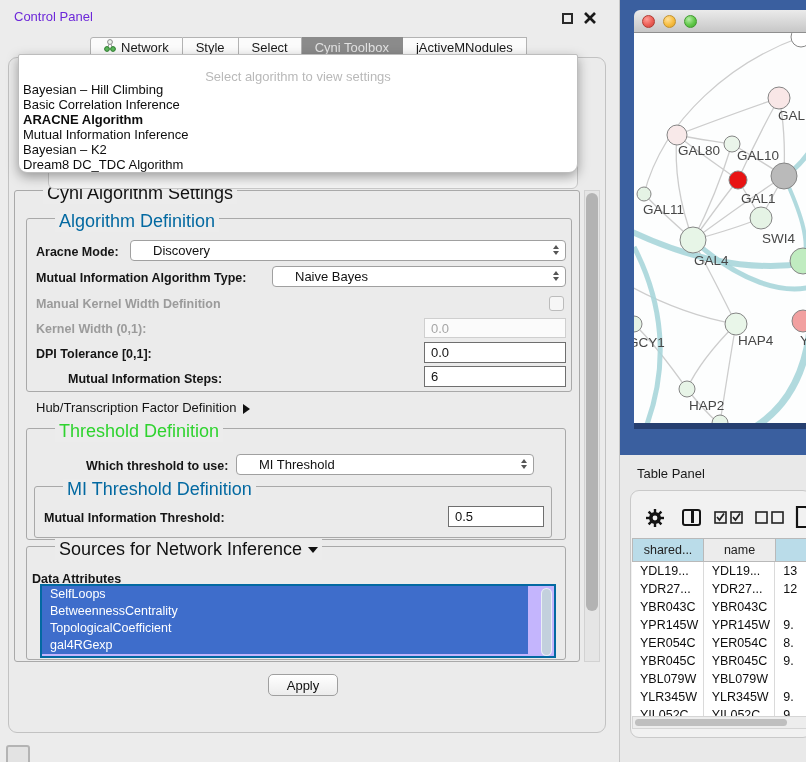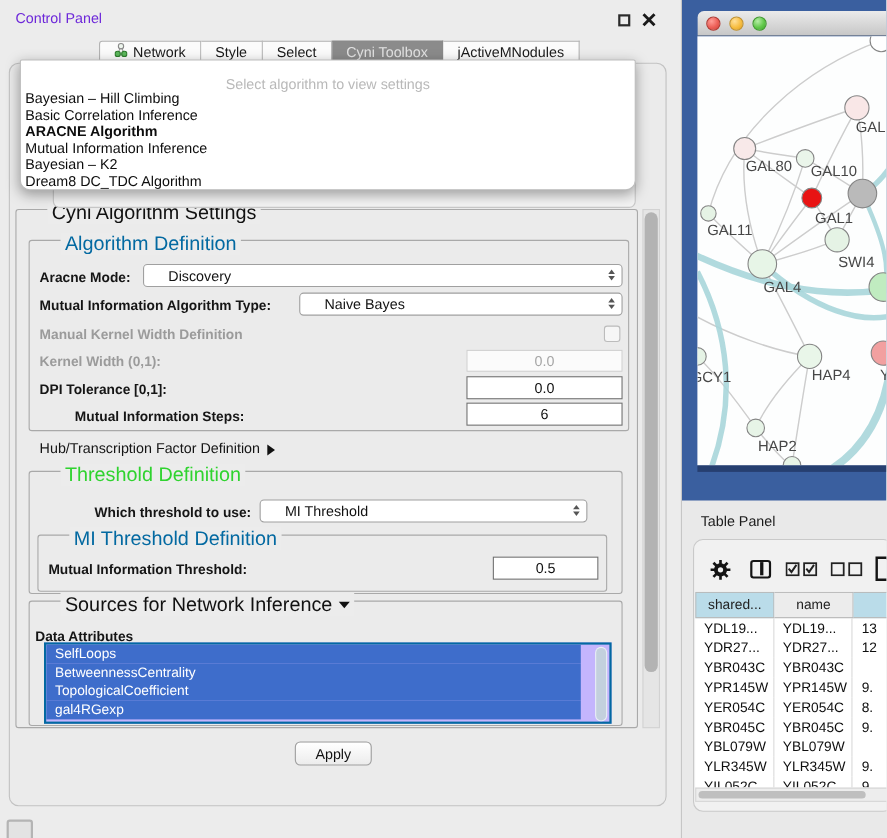--- a/index.html
+++ b/index.html
@@ -33,21 +33,21 @@
   
   .fs{position:absolute;border:1px solid #a9a9a9;border-radius:3px;box-sizing:border-box;}
   .fs-title{position:absolute;top:-8px;left:8px;background:#ececec;padding:0 4px;font-size:18px;white-space:nowrap;margin-left:20px;}
   .t-blue{color:#0369a1;}
   .t-green{color:#2fd32f;}
 
   .flabel{position:absolute;font-size:12.5px;font-weight:bold;white-space:nowrap;color:#151515;}
   .flabel.dis{color:#9b9b9b;}
   .plain{font-weight:normal;font-size:13px;}
 
-  .tfield{position:absolute;background:#fff;border:1.5px solid #6f6f6f;font-size:13px;text-align:center;
+  .tfield{position:absolute;background:#fff;border:1.5px solid #6f6f6f;font-size:13px;text-align:left;
           padding:0 6px;line-height:19px;box-sizing:border-box;}
   .tfield.dis{background:#fbfbfb;color:#a6a6a6;border:1px solid #cfcfcf;}
 
   .combo{position:absolute;background:#fff;border:1px solid #a0a0a0;border-radius:4px;font-size:13px;
          display:flex;align-items:center;padding:0 24px 0 22px;height:21px;box-sizing:border-box;}
   .spin{position:absolute;right:6px;top:4px;display:flex;flex-direction:column;gap:2px;}
   .tri-up{width:0;height:0;border-left:3.5px solid transparent;border-right:3.5px solid transparent;border-bottom:4px solid #555;}
   .tri-dn{width:0;height:0;border-left:3.5px solid transparent;border-right:3.5px solid transparent;border-top:4px solid #555;}
   .tri-right{display:inline-block;width:0;height:0;border-top:5px solid transparent;border-bottom:5px solid transparent;border-left:7px solid #111;margin-left:7px;vertical-align:middle;}
   .tri-down{display:inline-block;width:0;height:0;border-left:5px solid transparent;border-right:5px solid transparent;border-top:6px solid #111;margin-left:6px;vertical-align:middle;}

